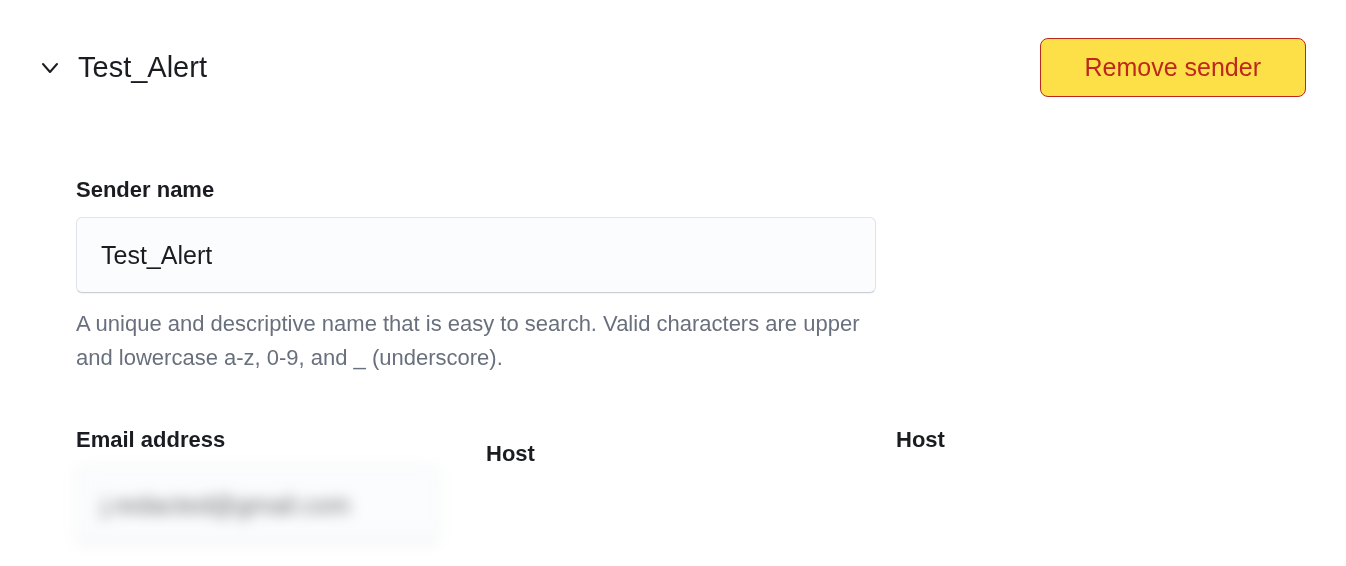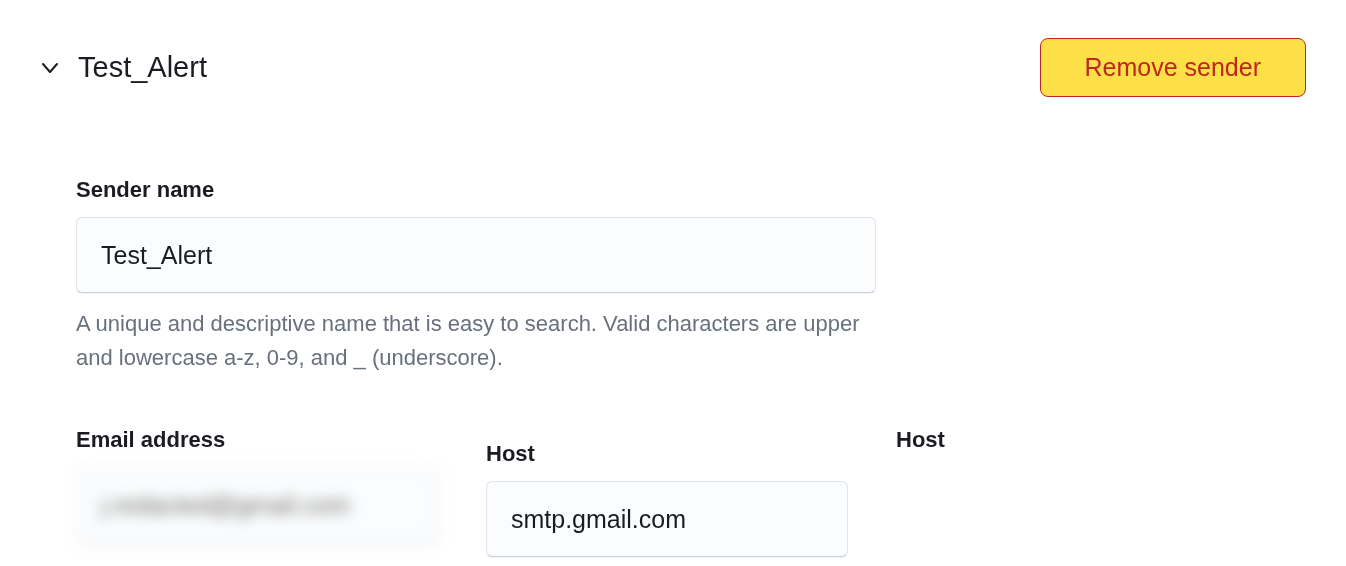--- a/index.html
+++ b/index.html
@@ -118,21 +118,20 @@
 
   <div class="row-3">
 
     <div class="col-email">
       <label class="field-label">Email address</label>
       <input type="text" class="text-input blurred" value="j.redacted@gmail.com" style="">
     </div>
 
     <div class="col-host">
       <label class="field-label">Host</label>
-      <input type="text" class="text-input" value="smtp.gmail.com" style="">
     </div>
 
     <div class="col-port">
       <label class="field-label">Host</label>
     </div>
 
   </div>
 
 </div>
 

